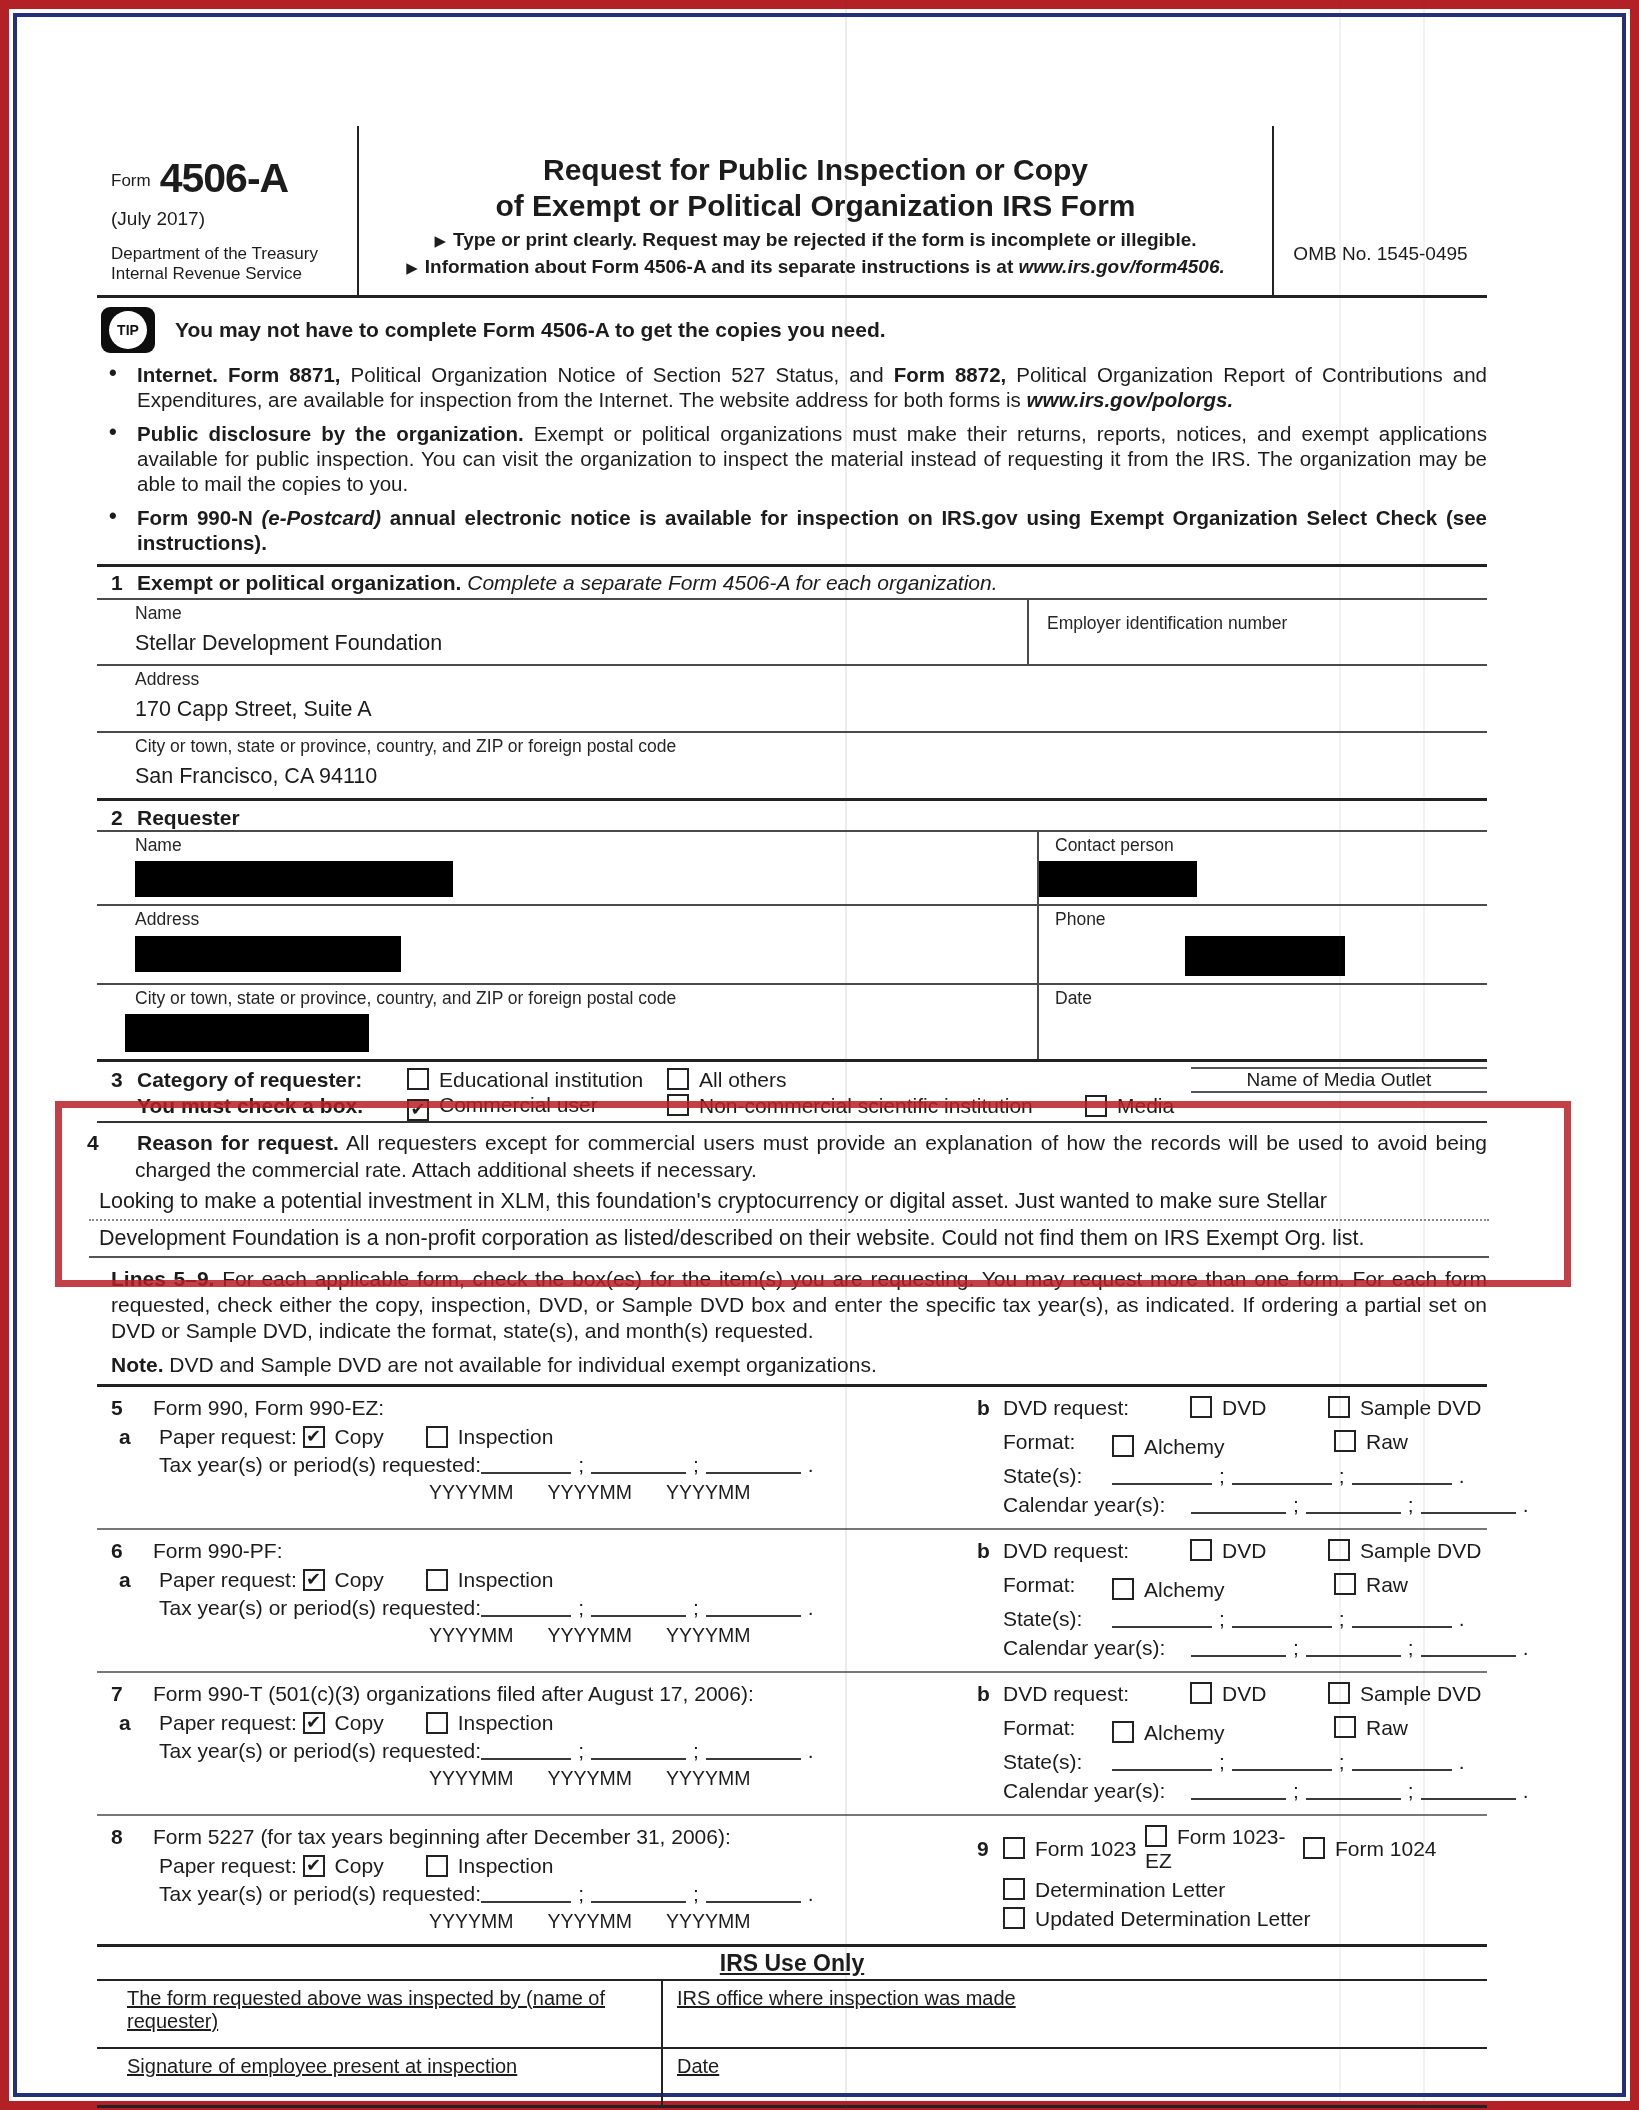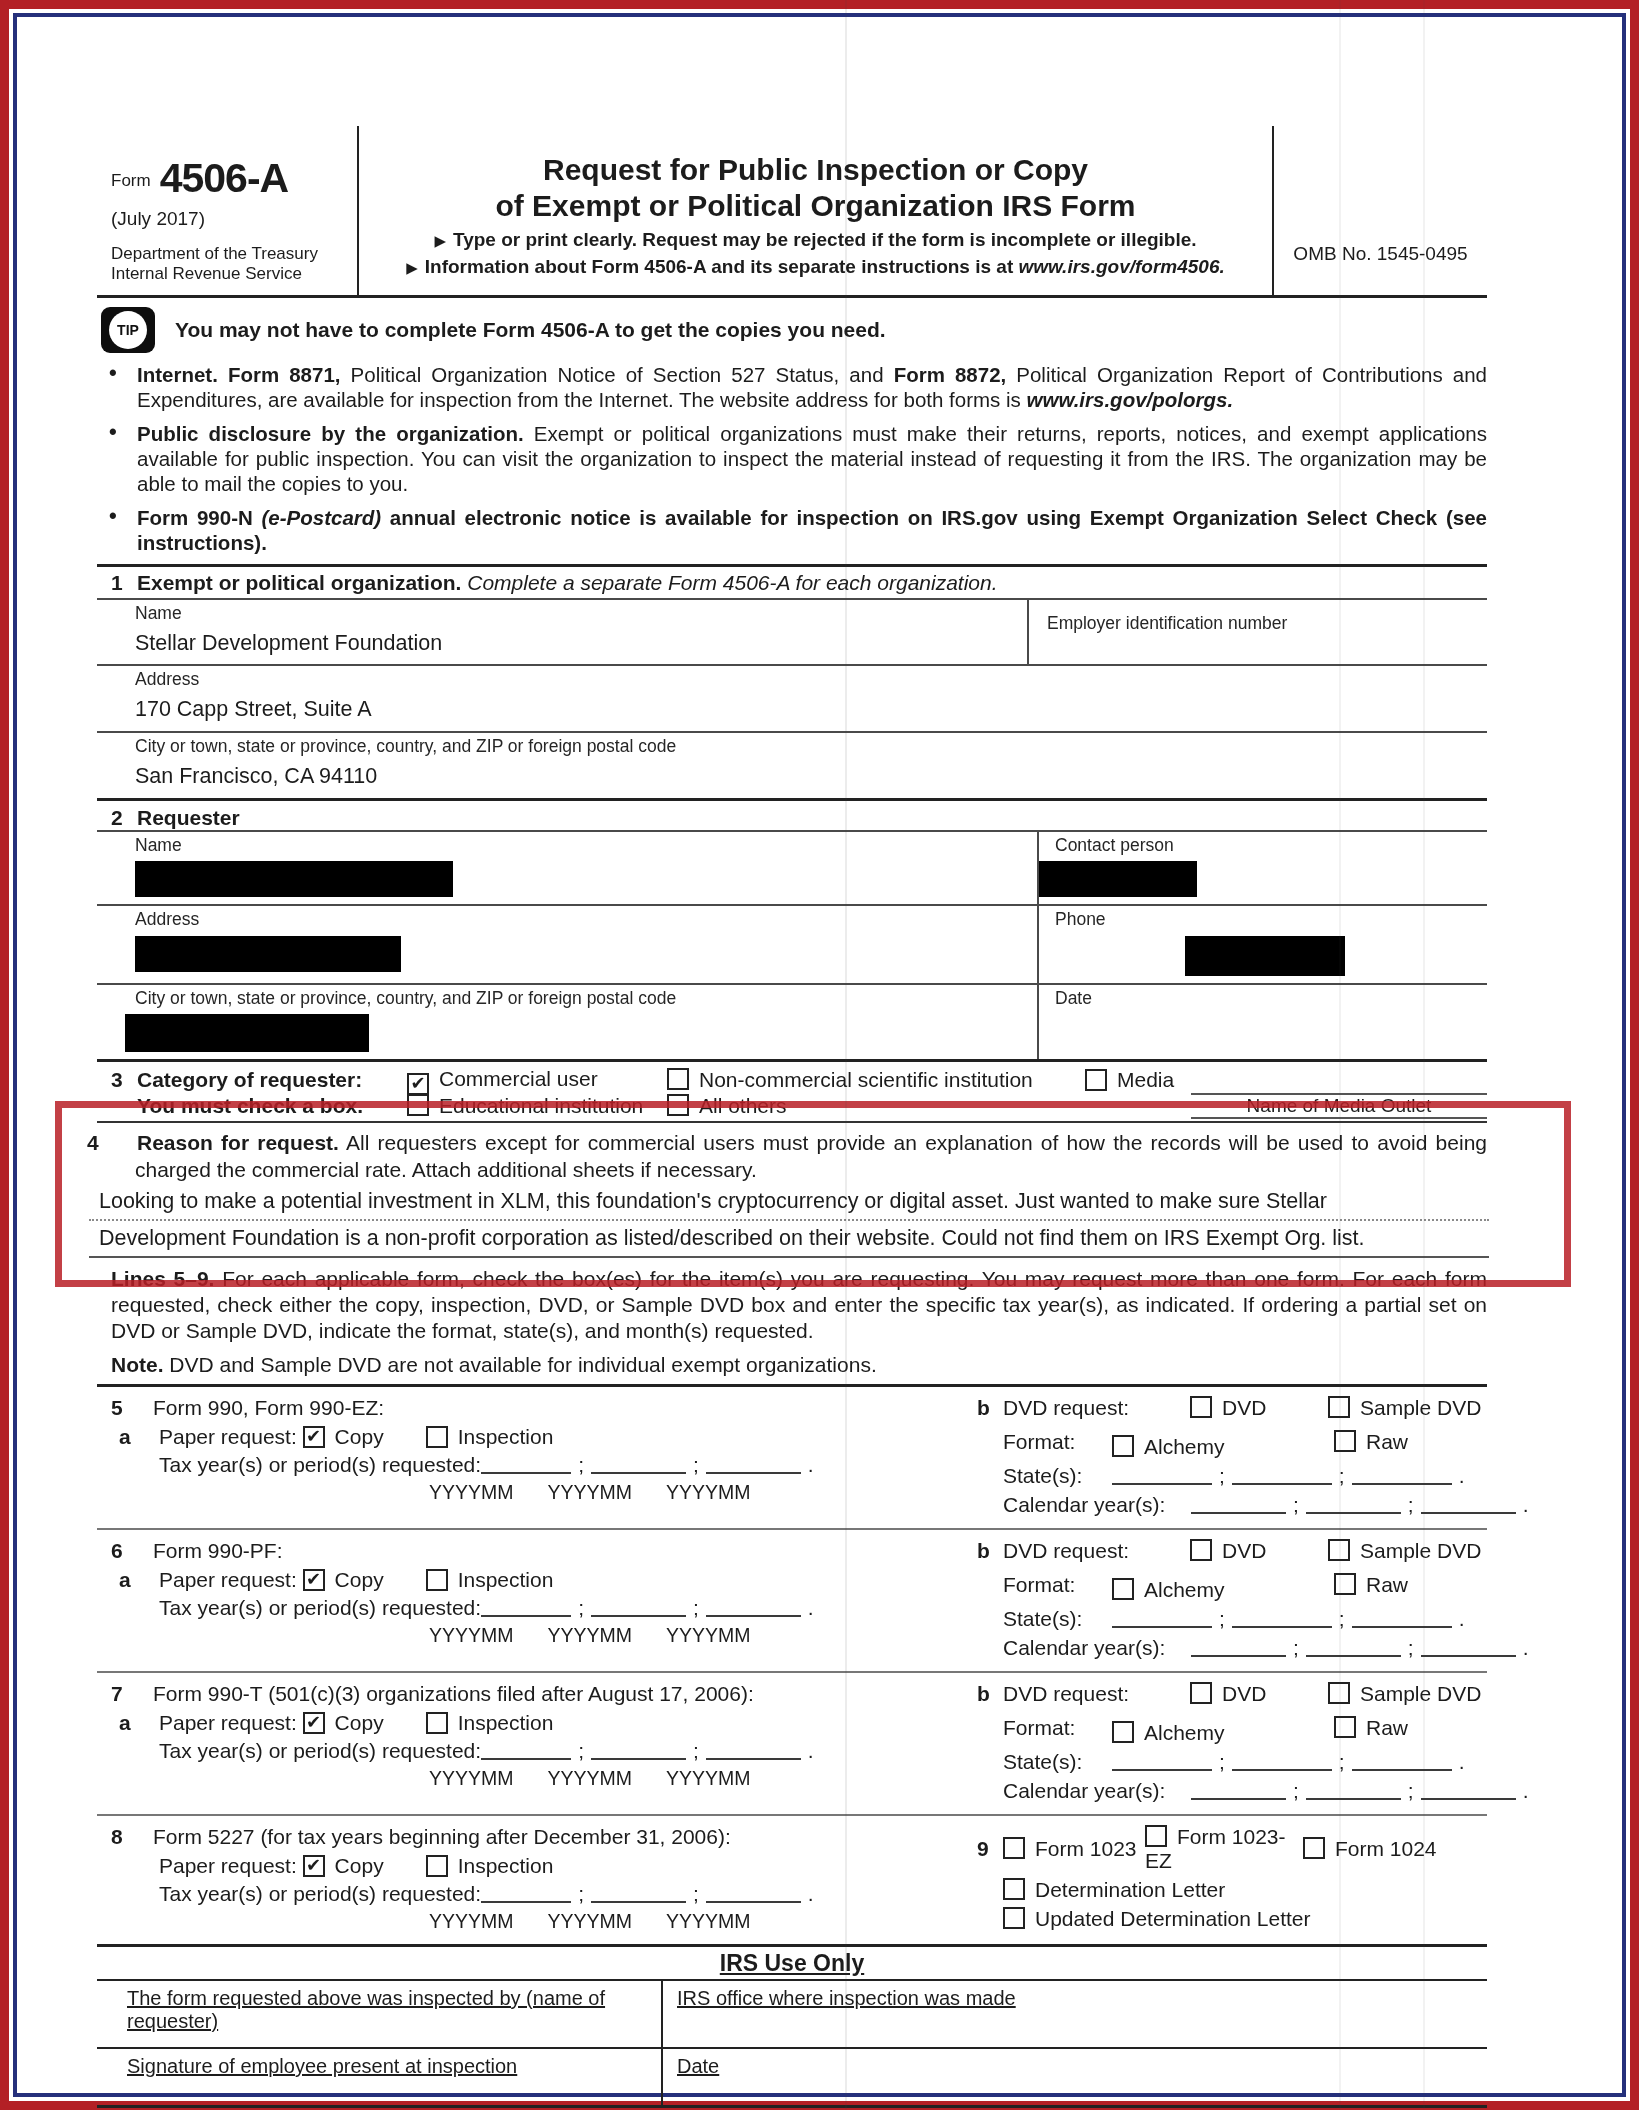--- a/index.html
+++ b/index.html
@@ -271,41 +271,41 @@
       <div class="s3-left">
         <span class="sec-num">3</span>
         <div class="s3-heads">
           <div>Category of requester:</div>
           <div>You must check a box.</div>
         </div>
       </div>
       <div class="s3-opts">
         <div class="s3-orow">
           <div class="oc1">
+            <span class="cb"></span><span>Educational institution</span>
+          </div>
+          <div class="oc2">
+            <span class="cb"></span><span>All others</span>
+          </div>
+          <div class="oc3">
+            <div class="media-outlet">Name of Media Outlet</div>
+          </div>
+        </div>
+        <div class="s3-orow">
+          <div class="oc1">
             <span class="cb">✔</span><span>Commercial user</span>
           </div>
           <div class="oc2">
             <span class="cb"></span><span>Non-commercial scientific institution</span>
           </div>
           <div class="oc3">
             <span class="cb"></span>
               <span>Media</span>
           </div>
         </div>
-        <div class="s3-orow">
-          <div class="oc1">
-            <span class="cb"></span><span>Educational institution</span>
-          </div>
-          <div class="oc2">
-            <span class="cb"></span><span>All others</span>
-          </div>
-          <div class="oc3">
-            <div class="media-outlet">Name of Media Outlet</div>
-          </div>
-        </div>
       </div>
     </div>
 
     <div class="sec4-intro">
       <span class="sec-num">4</span><span class="bold">Reason for request.</span>
       <span>All requesters except for commercial users must provide an explanation of how the records will be used to avoid being charged the commercial rate. Attach additional sheets if necessary.</span>
     </div>
     <div class="ans ans1">Looking to make a potential investment in XLM, this foundation's cryptocurrency or digital asset. Just wanted to make sure Stellar</div>
     <div class="ans ans2">Development Foundation is a non-profit corporation as listed/described on their website. Could not find them on IRS Exempt Org. list.</div>
 

